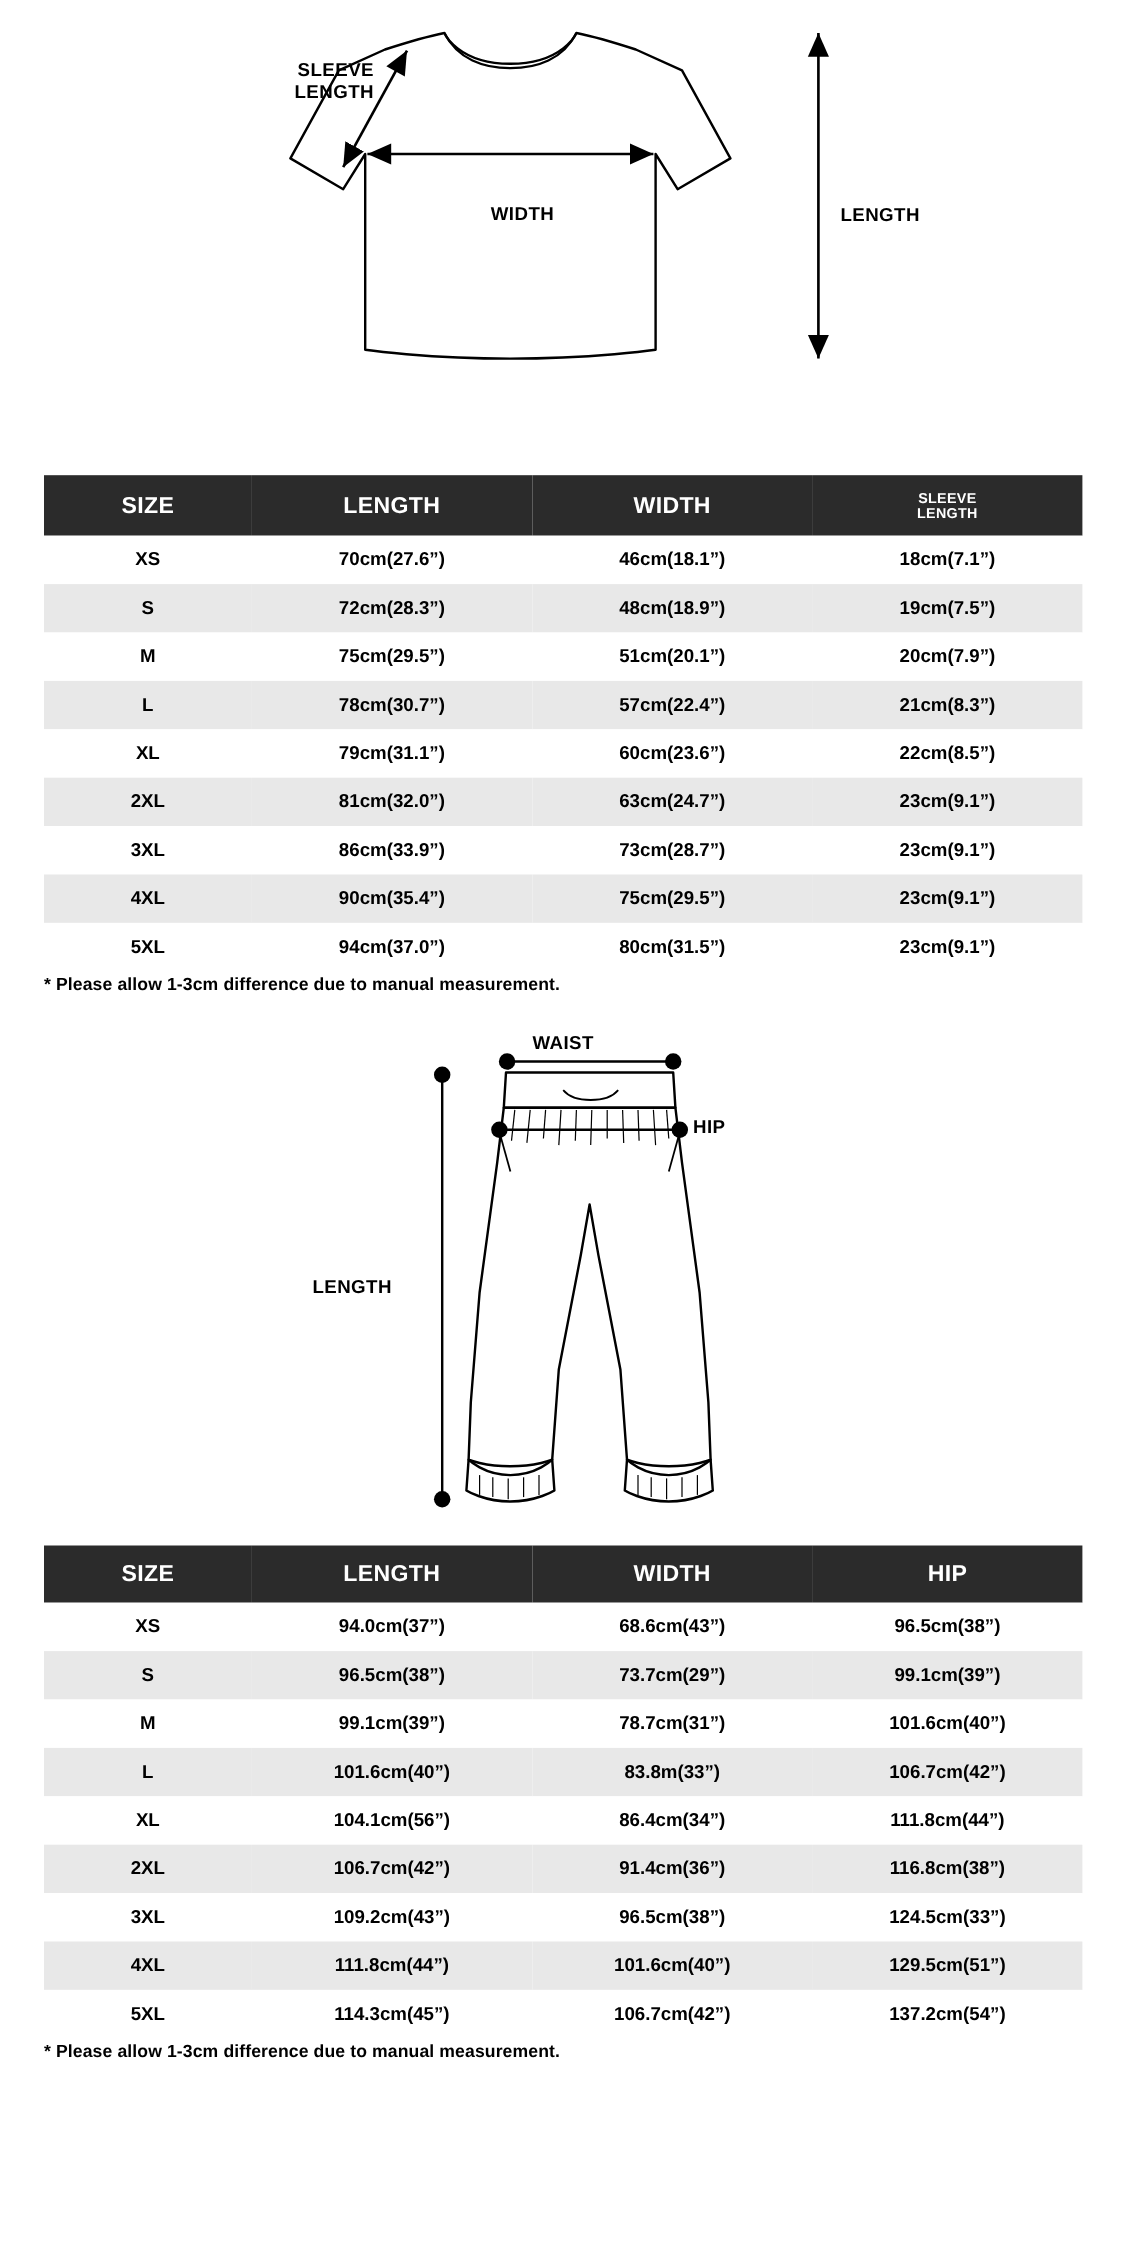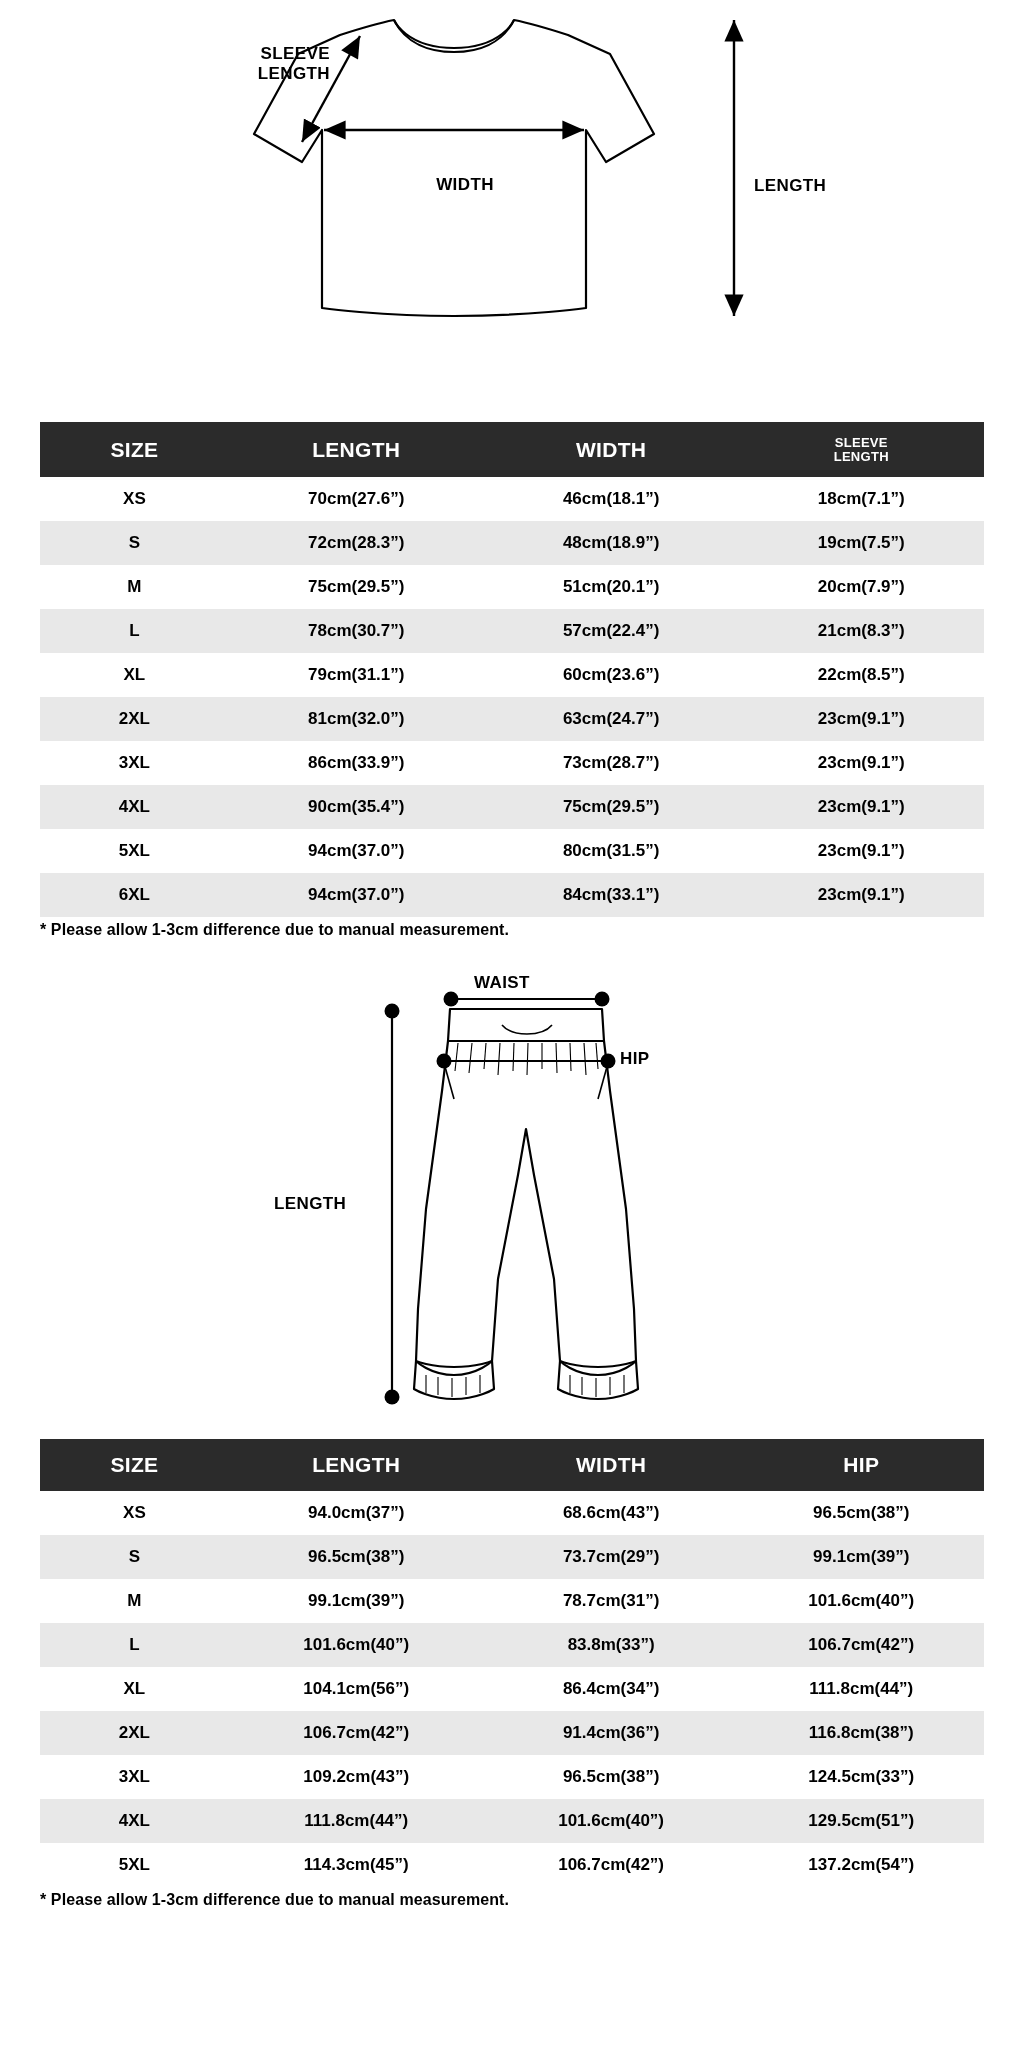--- a/index.html
+++ b/index.html
@@ -13,21 +13,21 @@
     font-family: "Liberation Sans", sans-serif;
     color: #000000;
     width: 1024px;
     min-height: 2048px;
     position: relative;
   }
 
   .page {
     width: 1024px;
     position: relative;
-    padding: 2px;
+    padding: 12px;
   }
 
   
   .diagram {
     position: relative;
     width: 1024px;
   }
   .diagram.shirt { height: 420px; }
   .diagram.pants { height: 460px; }
 
@@ -200,26 +200,20 @@
         <tr>
           <td>4XL</td>
           <td>90cm(35.4”)</td>
           <td>75cm(29.5”)</td>
           <td>23cm(9.1”)</td>
         </tr>
         <tr>
           <td>5XL</td>
           <td>94cm(37.0”)</td>
           <td>80cm(31.5”)</td>
-          <td>23cm(9.1”)</td>
-        </tr>
-        <tr>
-          <td>6XL</td>
-          <td>94cm(37.0”)</td>
-          <td>84cm(33.1”)</td>
           <td>23cm(9.1”)</td>
         </tr>
       </tbody>
     </table>
   </div>
 
   <div class="note">* Please allow 1-3cm difference due to manual measurement.</div>
 
   <div class="spacer-md"></div>
 

